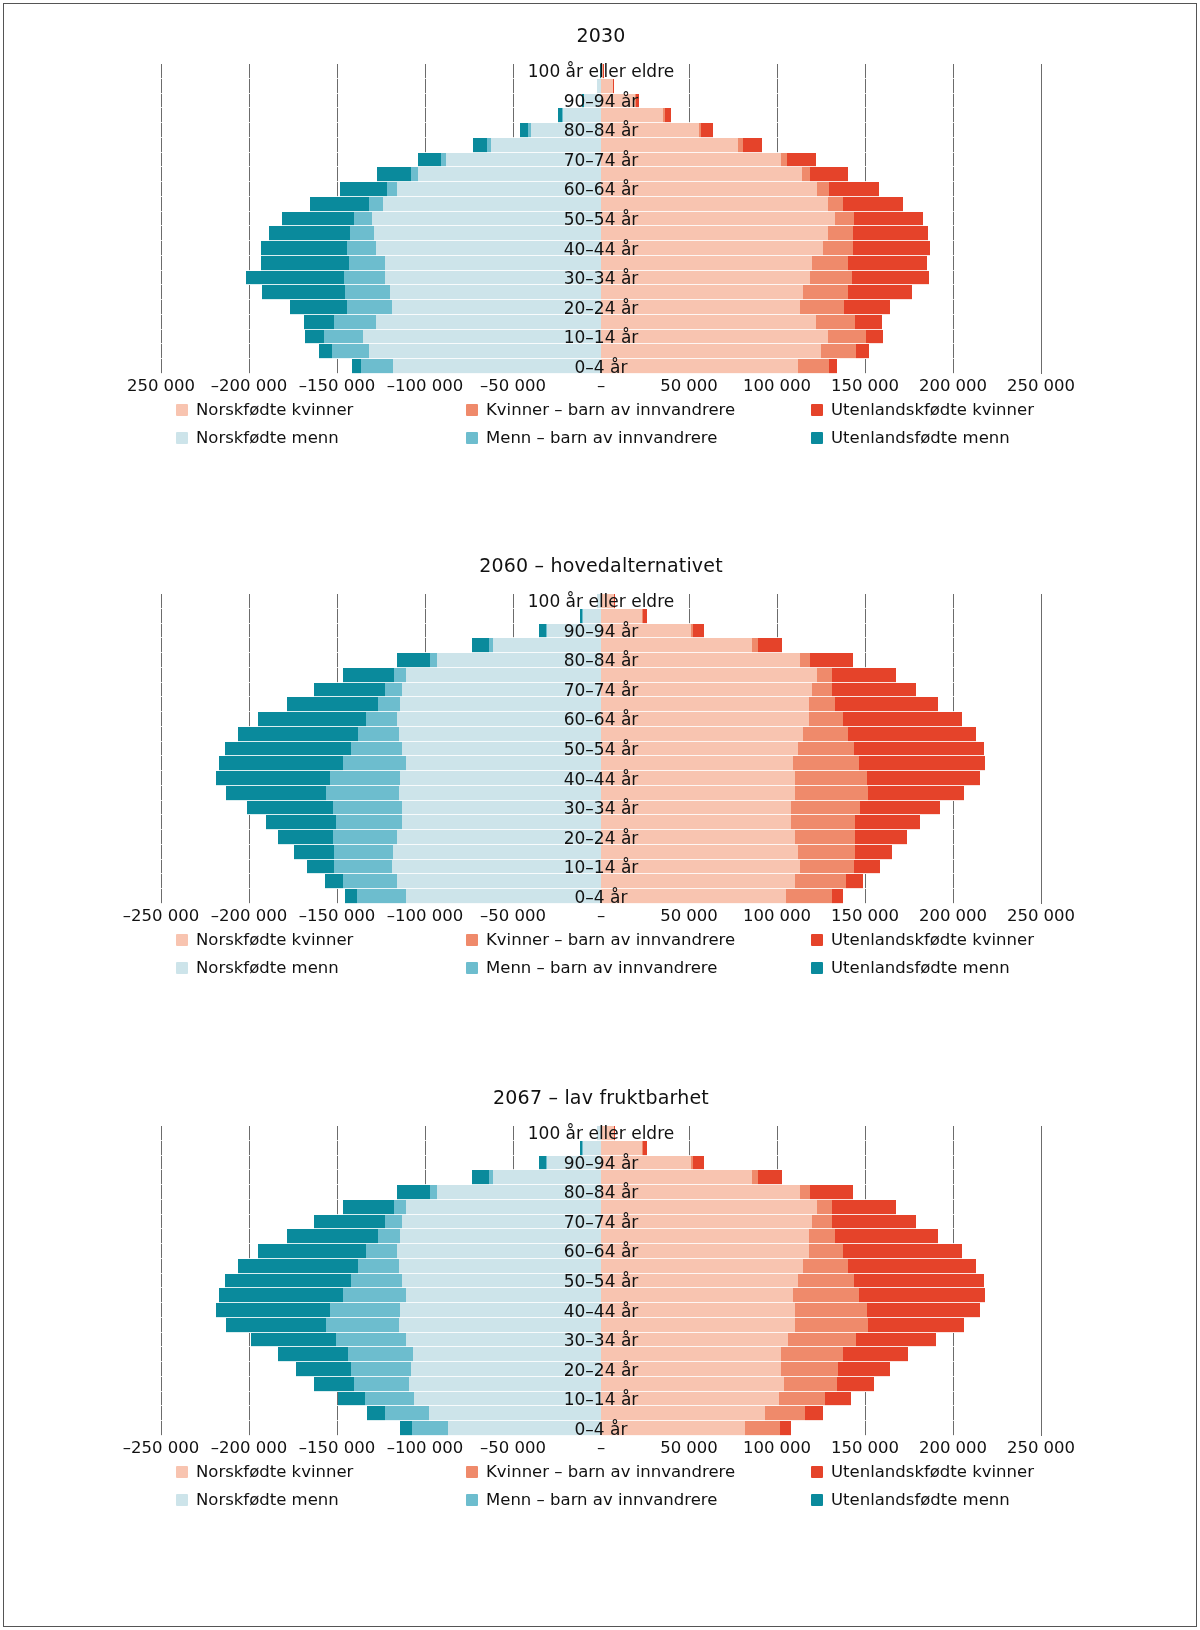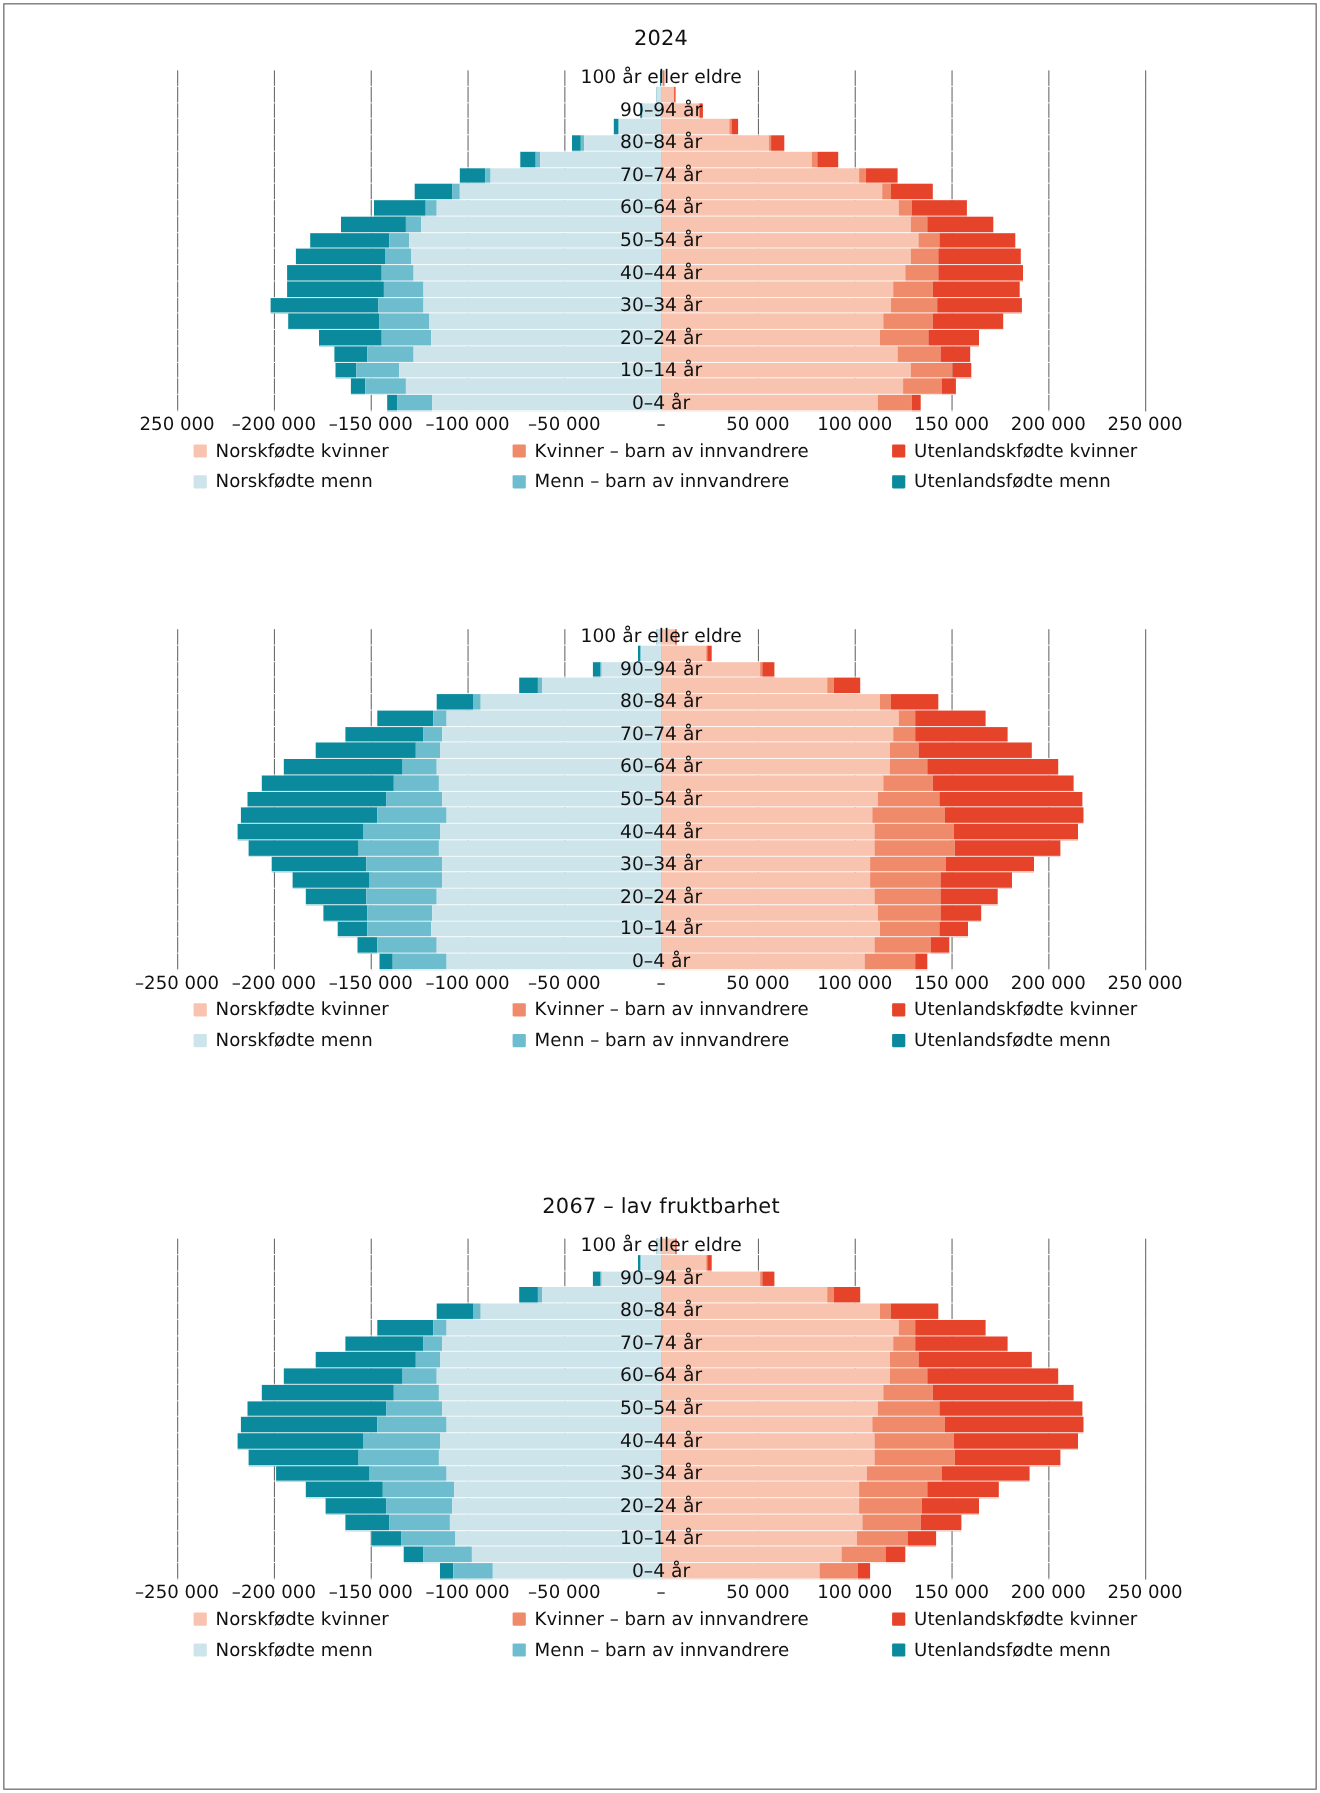--- a/index.html
+++ b/index.html
@@ -125,21 +125,21 @@
     flex: 0 0 12px;
     border-radius: 1px;
   }
 </style>
 </head>
 <body>
 
 <div class="page-frame">
 
   <div class="panel" style="top:20px;">
-    <div class="panel-title">2024</div>
+    <div class="panel-title">2030</div>
     <div class="plot-wrap" style="margin-top:18px;">
       <div class="plot">
           <div class="gridlines">
             <div class="gridline" style="left: 0px;"></div>
             <div class="gridline" style="left: 88px;"></div>
             <div class="gridline" style="left: 176px;"></div>
             <div class="gridline" style="left: 264px;"></div>
             <div class="gridline" style="left: 352px;"></div>
             <div class="gridline" style="left: 440px; background: rgb(154, 154, 154);"></div>
             <div class="gridline" style="left: 528px;"></div>
@@ -471,20 +471,21 @@
           <span>Menn – barn av innvandrere</span>
         </div>
         <div class="legend-item">
           <span class="swatch" style="background: rgb(10, 138, 156);"></span>
           <span>Utenlandsfødte menn</span>
         </div>
       </div>
   </div>
 
   <div class="panel" style="top:550px;">
+    <div class="panel-title">2060 – hovedalternativet</div>
     <div class="plot-wrap" style="margin-top:18px;">
       <div class="plot">
           <div class="gridlines">
             <div class="gridline" style="left: 0px;"></div>
             <div class="gridline" style="left: 88px;"></div>
             <div class="gridline" style="left: 176px;"></div>
             <div class="gridline" style="left: 264px;"></div>
             <div class="gridline" style="left: 352px;"></div>
             <div class="gridline" style="left: 440px; background: rgb(154, 154, 154);"></div>
             <div class="gridline" style="left: 528px;"></div>

